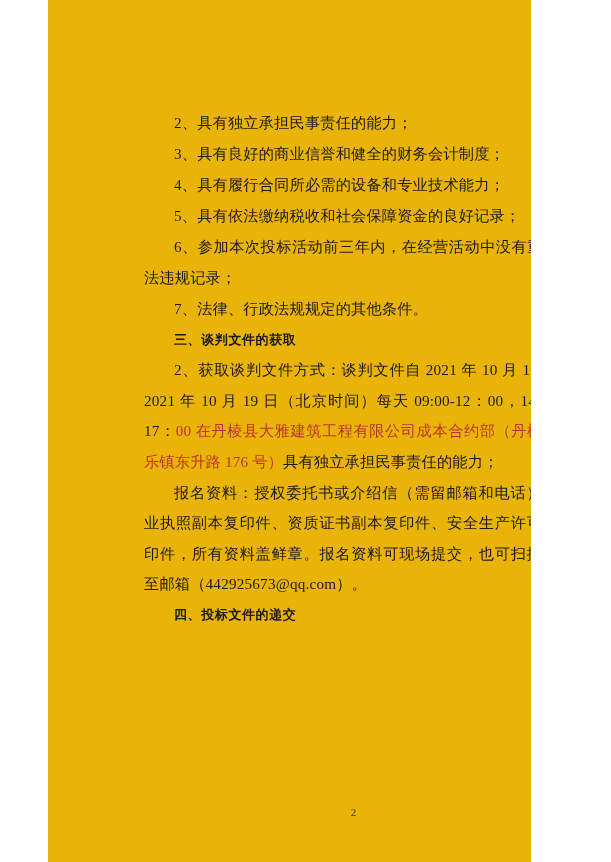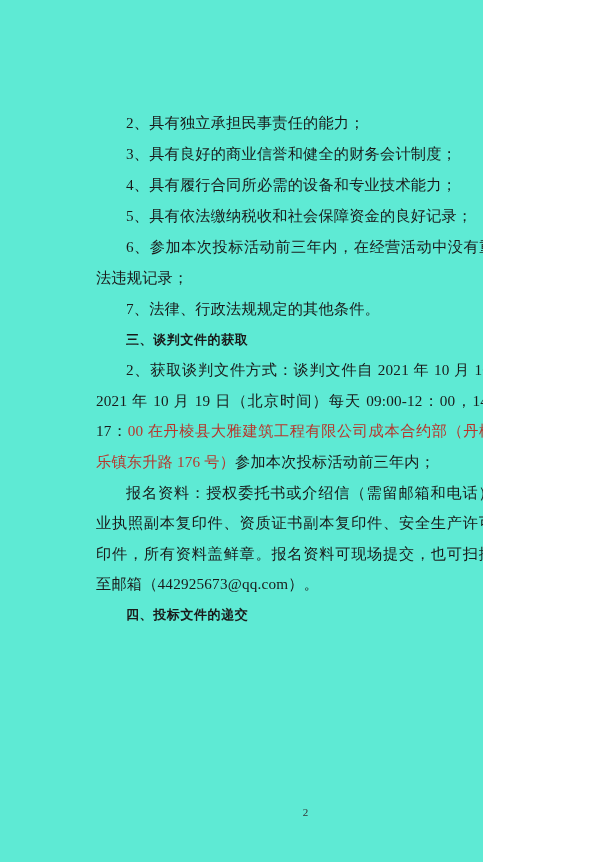--- a/index.html
+++ b/index.html
@@ -10,22 +10,23 @@
   body {
     width: 611px;
     height: 862px;
     font-family: "Liberation Serif", "DejaVu Serif", serif;
     color: #1a1a1a;
   }
   #page {
     position: relative;
     width: 483px;
     height: 862px;
-    background: #5eead4;
+    background: #eab308;
     overflow: hidden;
+    margin-left: 48px;
   }
   #content {
     position: absolute;
     left: 96px;
     top: 108px;
     width: 430px;
   }
   .para {
     font-size: 15.2px;
     line-height: 30.5px;
@@ -70,21 +71,21 @@
     <p class="para indent">2、具有独立承担民事责任的能力；</p>
     <p class="para indent">3、具有良好的商业信誉和健全的财务会计制度；</p>
     <p class="para indent">4、具有履行合同所必需的设备和专业技术能力；</p>
     <p class="para indent">5、具有依法缴纳税收和社会保障资金的良好记录；</p>
     <p class="para indent">6、参加本次投标活动前三年内，在经营活动中没有重大违法违规记录；</p>
     <p class="para indent">7、法律、行政法规规定的其他条件。</p>
 
     <p class="heading">三、谈判文件的获取</p>
 
 
-    <p class="para indent"><span>2、获取谈判文件方式：谈判文件自 2021 年 10 月 16 日至 2021 年 10 月 19 日（北京时间）每天 09:00-12：00，14：00-17：</span><span class="u-red">00 在丹棱县大雅建筑工程有限公司成本合约部（丹棱县齐乐镇东升路 176 号）</span><span>参加本次投标活动前三年内；</span></p>
+    <p class="para indent"><span>2、获取谈判文件方式：谈判文件自 2021 年 10 月 16 日至 2021 年 10 月 19 日（北京时间）每天 09:00-12：00，14：00-17：</span><span class="u-red">00 在丹棱县大雅建筑工程有限公司成本合约部（丹棱县齐乐镇东升路 176 号）</span><span>具有独立承担民事责任的能力；</span></p>
 
     <p class="para indent">报名资料：授权委托书或介绍信（需留邮箱和电话）、营业执照副本复印件、资质证书副本复印件、安全生产许可证复印件，所有资料盖鲜章。报名资料可现场提交，也可扫描发送至邮箱（442925673@qq.com）。</p>
 
     <p class="heading">四、投标文件的递交</p>
 
 
   </div>
 
   <div id="pagenum">2</div>
 

